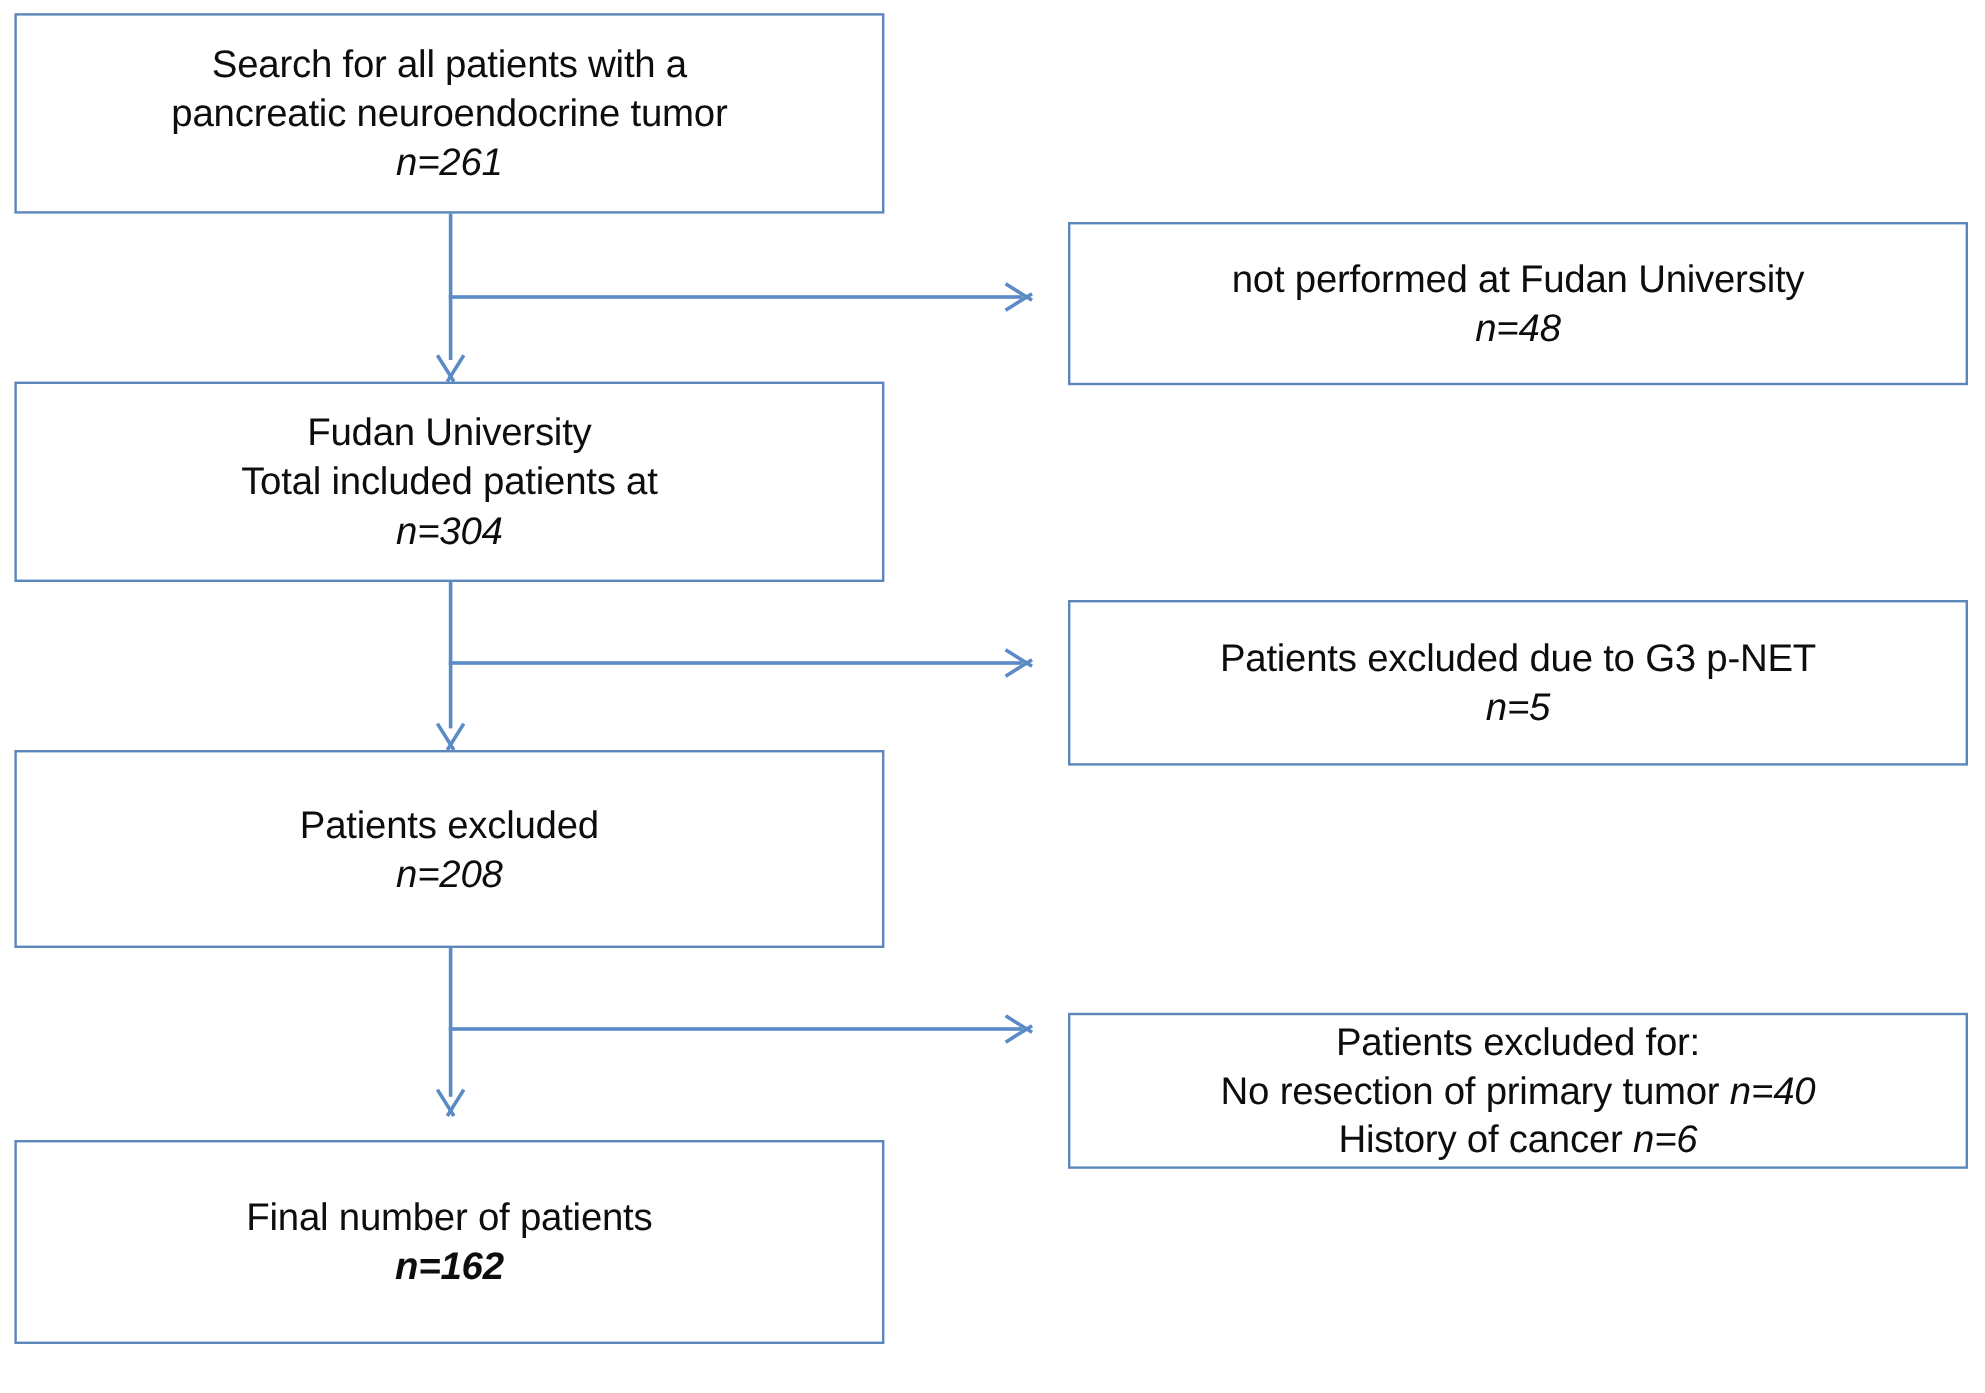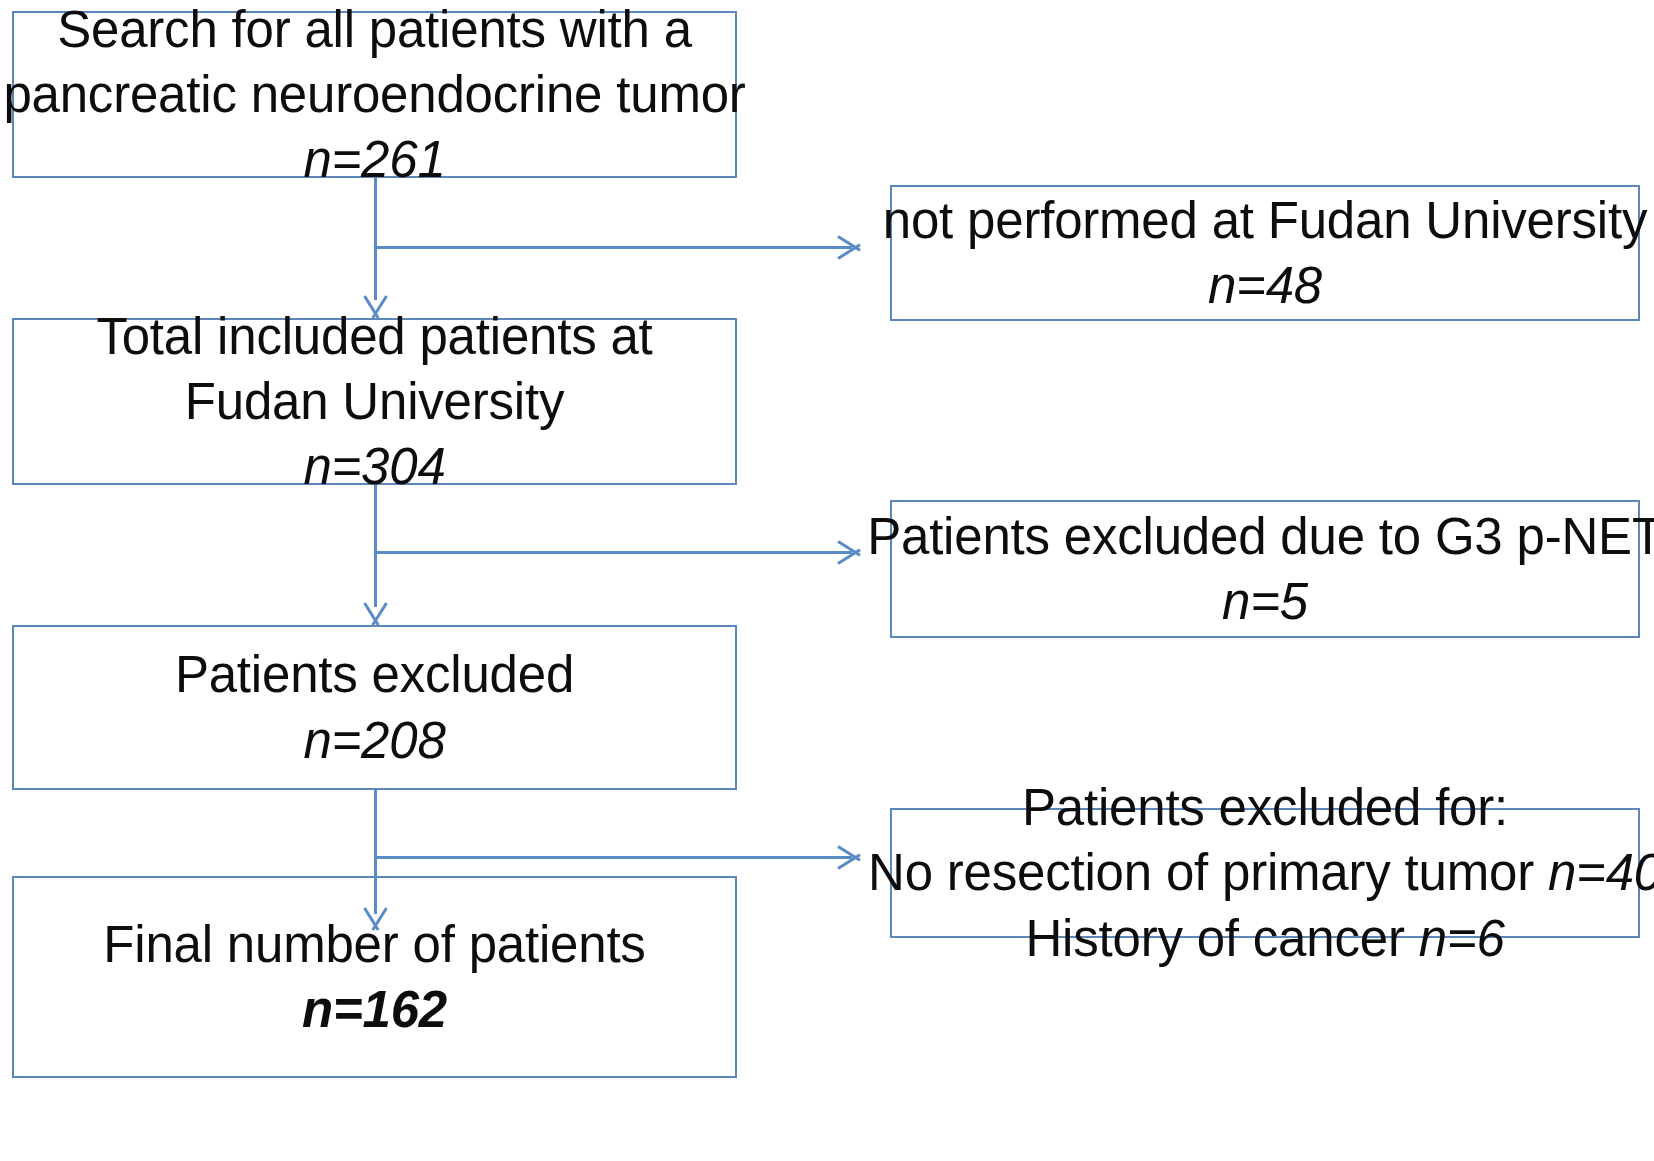--- a/index.html
+++ b/index.html
@@ -22,21 +22,21 @@
     position: absolute;
     box-sizing: border-box;
     border: 2px solid #5b87bb;
     background: #ffffff;
     display: flex;
     flex-direction: column;
     align-items: center;
     justify-content: center;
     text-align: center;
     color: #0d0d0d;
-    font-size: 51px;
+    font-size: 32px;
     line-height: 1.28;
     letter-spacing: -0.2px;
   }
   .flow-box .ln {
     display: block;
     white-space: nowrap;
   }
   .ln.ital {
     font-style: italic;
     text-align: right;
@@ -110,46 +110,46 @@
 
 <div id="canvas">
 
   <div class="flow-box" style="left:12px; top:11px; width:725px; height:167px;">
     <span class="ln">Search for all patients with a</span>
     <span class="ln">pancreatic neuroendocrine tumor</span>
     <span class="ln ital">n=261</span>
   </div>
 
   <div class="flow-box" style="left:12px; top:318px; width:725px; height:167px;">
+    <span class="ln">Fudan University</span>
     <span class="ln">Total included patients at</span>
-    <span class="ln">Fudan University</span>
     <span class="ln ital">n=304</span>
   </div>
 
   <div class="flow-box" style="left:12px; top:625px; width:725px; height:165px;">
     <span class="ln">Patients excluded</span>
     <span class="ln ital">n=208</span>
   </div>
 
-  <div class="flow-box" style="left:12px; top:876px; width:725px; height:202px;">
+  <div class="flow-box" style="left:12px; top:950px; width:725px; height:170px;">
     <span class="ln">Final number of patients</span>
     <span class="ln boldital">n=162</span>
   </div>
 
   <div class="flow-box" style="left:890px; top:185px; width:750px; height:136px;">
     <span class="ln">not performed at Fudan University</span>
     <span class="ln ital">n=48</span>
   </div>
 
   <div class="flow-box" style="left:890px; top:500px; width:750px; height:138px;">
     <span class="ln">Patients excluded due to G3 p-NET</span>
     <span class="ln ital">n=5</span>
   </div>
 
-  <div class="flow-box" style="left:890px; top:808px; width:750px; height:130px;">
+  <div class="flow-box" style="left:890px; top:844px; width:750px; height:130px;">
     <span class="ln">Patients excluded for:</span>
     <span class="ln"><span>No resection of primary tumor </span><span class="inline-n">n=40</span></span>
     <span class="ln"><span>History of cancer </span><span class="inline-n">n=6</span></span>
   </div>
 
   <div class="conn-v" style="left:374px; top:178px; height:122px;"></div>
   <div class="arrow-down-open" style="left:363px; top:296px; width:25px; height:26px;"></div>
 
   <div class="conn-h" style="left:374px; top:246px; width:478px;"></div>
   <div class="arrow-right-open" style="left:838px; top:235px; width:26px; height:25px;"></div>

